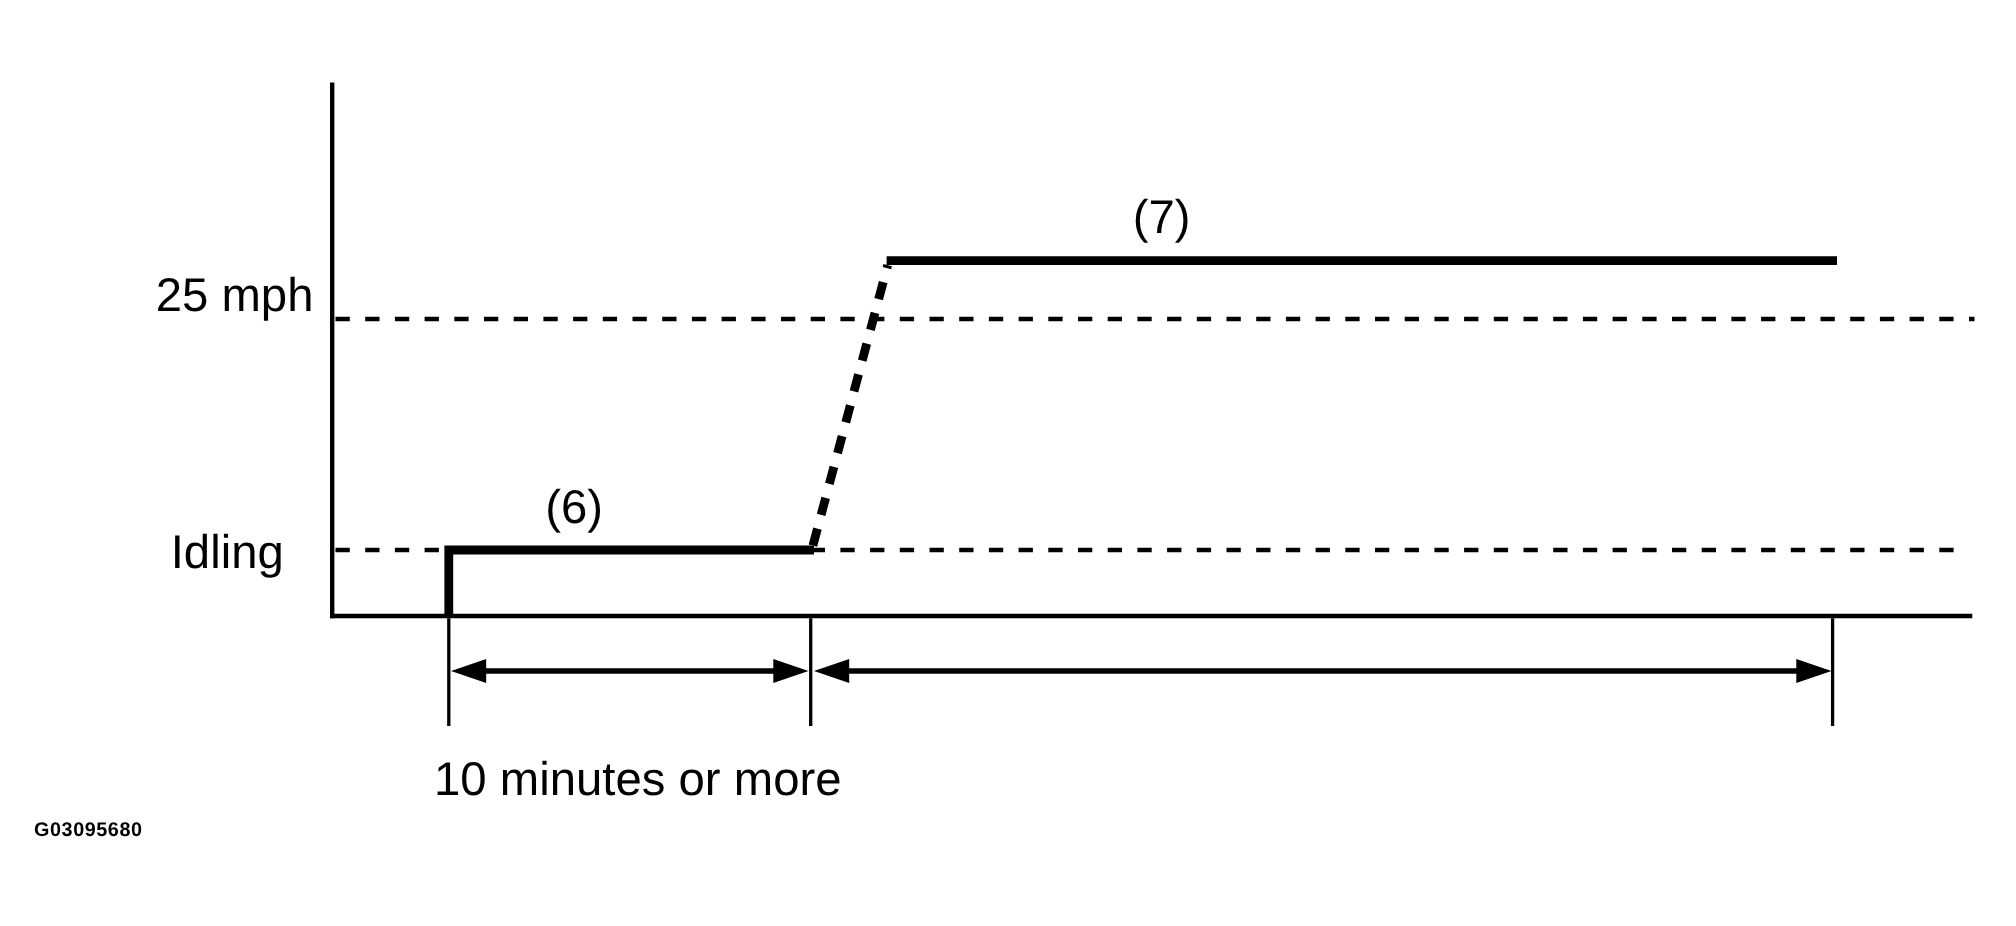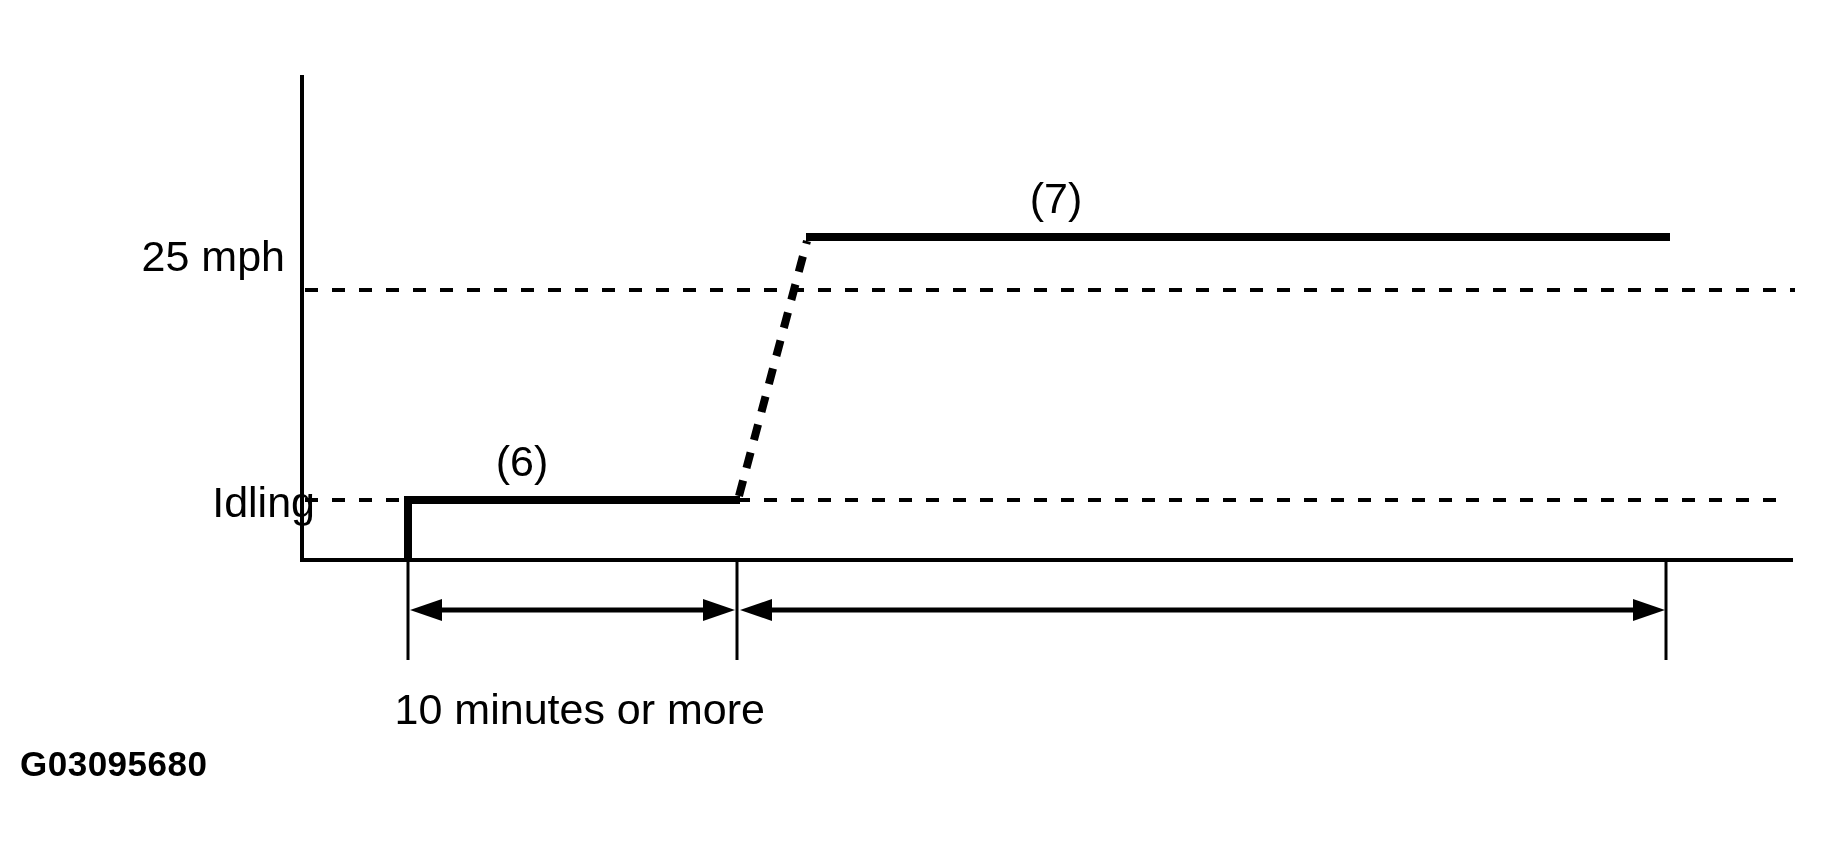--- a/index.html
+++ b/index.html
@@ -24,34 +24,34 @@
   .lbl {
     position: absolute;
     white-space: nowrap;
     font-size: 43px;
     line-height: 1.15;
     color: #000000;
   }
   .lbl-center { text-align: center; }
   .speed-label {
     right: 1548px;
-    top: 230px;
+    top: 243px;
     text-align: right;
     line-height: 53px;
   }
-  .idling-label { right: 1518px; top: 478px; }
+  .idling-label { right: 1575px; top: 478px; }
   .ignition-label { right: 1545px; top: 529px; }
   .seg6-label { left: 422px; top: 437px; width: 200px; }
   .seg7-label { left: 956px; top: 174px; width: 200px; }
   .dur1-label { left: 365px; top: 685px; width: 400px; text-align: right; }
   .dur2-label { left: 990px; top: 685px; width: 400px; }
   .gcode-label {
-    left: 20px;
+    left: 31px;
     top: 744px;
-    font-size: 35px;
+    font-size: 18px;
     font-weight: bold;
     letter-spacing: 0.5px;
   }
 </style>
 </head>
 <body>
 
 <div class="canvas">
 
   <svg class="diagram-svg" width="1833" height="842" viewBox="0 0 1833 842">

